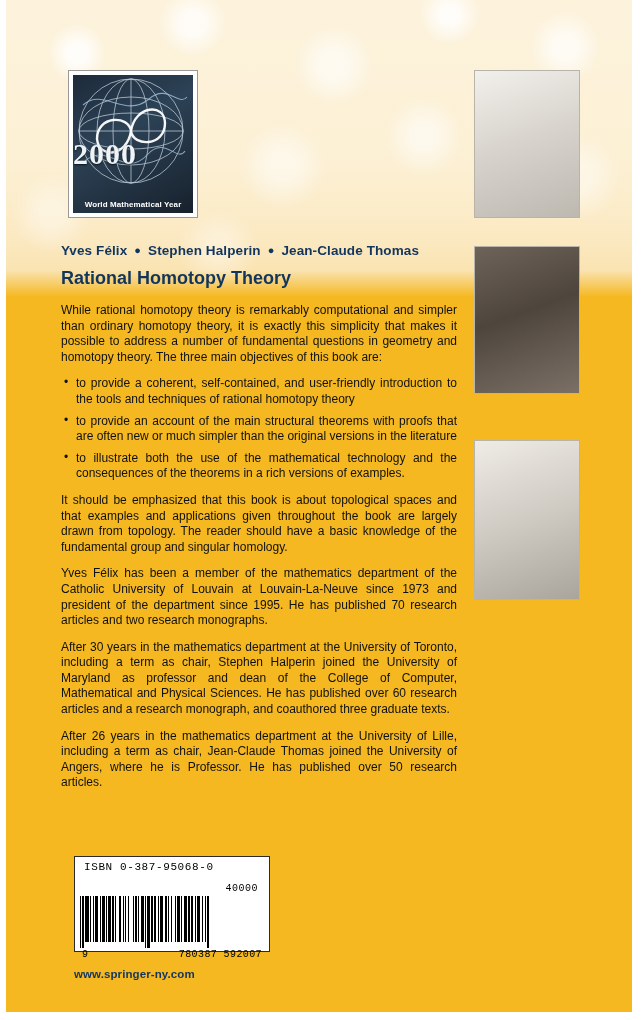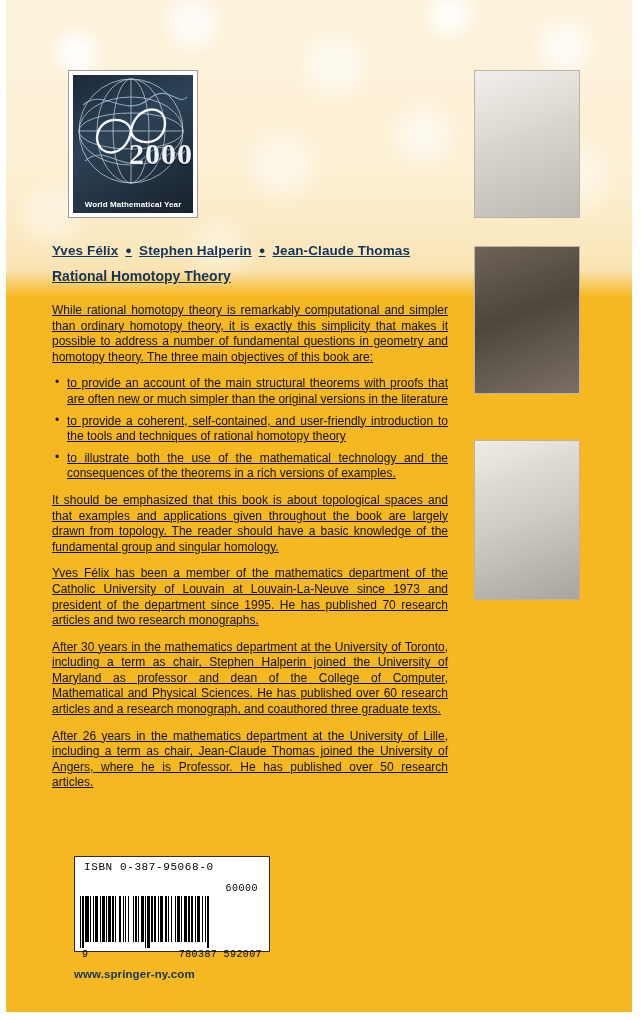--- a/index.html
+++ b/index.html
@@ -57,21 +57,21 @@
   .logo-inner {
     position: relative;
     width: 100%; height: 100%;
     background: linear-gradient(150deg, #1d2a3a 0%, #2d4256 40%, #17212c 100%);
     overflow: hidden;
   }
   .logo-inner svg { position: absolute; left: 0; top: 0; }
   .logo-year {
     position: absolute;
     left: 0; right: 0; top: 62px;
-    text-align: right;
+    text-align: left;
     font-family: "Liberation Serif", serif;
     font-size: 30px;
     letter-spacing: 1px;
     color: #eef3f7;
     font-weight: 700;
     text-shadow: 0 1px 2px rgba(0,0,0,0.7);
   }
   .logo-caption {
     position: absolute;
     left: 0; right: 0; bottom: 4px;
@@ -94,36 +94,35 @@
   #photo-2 { left: 474px; top: 246px; height: 148px; }
   #photo-3 { left: 474px; top: 440px; height: 160px; }
   .ph-bg { position: absolute; inset: 0; }
   #photo-1 .ph-bg { background: linear-gradient(160deg, #f2f0ec 0%, #d9d5ce 45%, #bdb8b0 100%); }
   #photo-2 .ph-bg { background: linear-gradient(160deg, #6d6359 0%, #4e453c 45%, #7a7066 100%); }
   #photo-3 .ph-bg { background: linear-gradient(160deg, #efece6 0%, #cfcac2 50%, #a9a49c 100%); }
 
   
   .col {
     position: absolute;
-    left: 52px;
+    left: 61px;
     width: 396px;
     color: #1a1a1a;
-    text-decoration: underline;
   }
   .authors {
     top: 243px;
     font-size: 13.5px;
     font-weight: 700;
     color: #12355e;
     letter-spacing: 0.1px;
   }
   .authors .dot { padding: 0 7px; font-size: 11px; vertical-align: 1px; }
   .book-title {
     top: 268px;
-    font-size: 14px;
+    font-size: 18px;
     font-weight: 700;
     color: #12355e;
   }
   .blurb {
     top: 303px;
     width: 396px;
     font-size: 12px;
     line-height: 15.6px;
     text-align: justify;
     color: #111111;
@@ -307,37 +306,37 @@
 
   <div class="col authors">
     <span>Yves Félix</span><span class="dot">●</span><span>Stephen Halperin</span><span class="dot">●</span><span>Jean-Claude Thomas</span>
   </div>
 
   <div class="col book-title">Rational Homotopy Theory</div>
 
   <div class="col blurb">
     <p>While rational homotopy theory is remarkably computational and simpler than ordinary homotopy theory, it is exactly this simplicity that makes it possible to address a number of fundamental questions in geometry and homotopy theory. The three main objectives of this book are:</p>
     <ul>
+      <li>to provide a coherent, self-contained, and user-friendly introduction to the tools and techniques of rational homotopy theory</li>
       <li>to provide an account of the main structural theorems with proofs that are often new or much simpler than the original versions in the literature</li>
-      <li>to provide a coherent, self-contained, and user-friendly introduction to the tools and techniques of rational homotopy theory</li>
       <li>to illustrate both the use of the mathematical technology and the consequences of the theorems in a rich versions of examples.</li>
     </ul>
     <p>It should be emphasized that this book is about topological spaces and that examples and applications given throughout the book are largely drawn from topology. The reader should have a basic knowledge of the fundamental group and singular homology.</p>
     <p>Yves Félix has been a member of the mathematics department of the Catholic University of Louvain at Louvain-La-Neuve since 1973 and president of the department since 1995. He has published 70 research articles and two research monographs.</p>
     <p>After 30 years in the mathematics department at the University of Toronto, including a term as chair, Stephen Halperin joined the University of Maryland as professor and dean of the College of Computer, Mathematical and Physical Sciences. He has published over 60 research articles and a research monograph, and coauthored three graduate texts.</p>
     <p>After 26 years in the mathematics department at the University of Lille, including a term as chair, Jean-Claude Thomas joined the University of Angers, where he is Professor. He has published over 50 research articles.</p>
   </div>
 
   <div class="barcode-box">
     <div class="isbn-row">
       <div class="isbn-text">ISBN 0-387-95068-0</div>
     </div>
     <div class="isbn-row">
       <div style="width:1px;"></div>
-      <div class="isbn-price">60000</div>
+      <div class="isbn-price">40000</div>
     </div>
     <div class="bars" id="bars">
         <span style="width: 1.1px; background: rgb(0, 0, 0); height: 100%; align-self: flex-start;"></span>
         <span style="width: 1.1px; background: transparent; height: 100%; align-self: flex-start;"></span>
         <span style="width: 2.2px; background: rgb(0, 0, 0); height: 100%; align-self: flex-start;"></span>
         <span style="width: 1.1px; background: transparent; height: 88%; align-self: flex-start;"></span>
         <span style="width: 3.3px; background: rgb(0, 0, 0); height: 88%; align-self: flex-start;"></span>
         <span style="width: 1.1px; background: transparent; height: 88%; align-self: flex-start;"></span>
         <span style="width: 1.1px; background: rgb(0, 0, 0); height: 88%; align-self: flex-start;"></span>
         <span style="width: 2.2px; background: transparent; height: 88%; align-self: flex-start;"></span>

